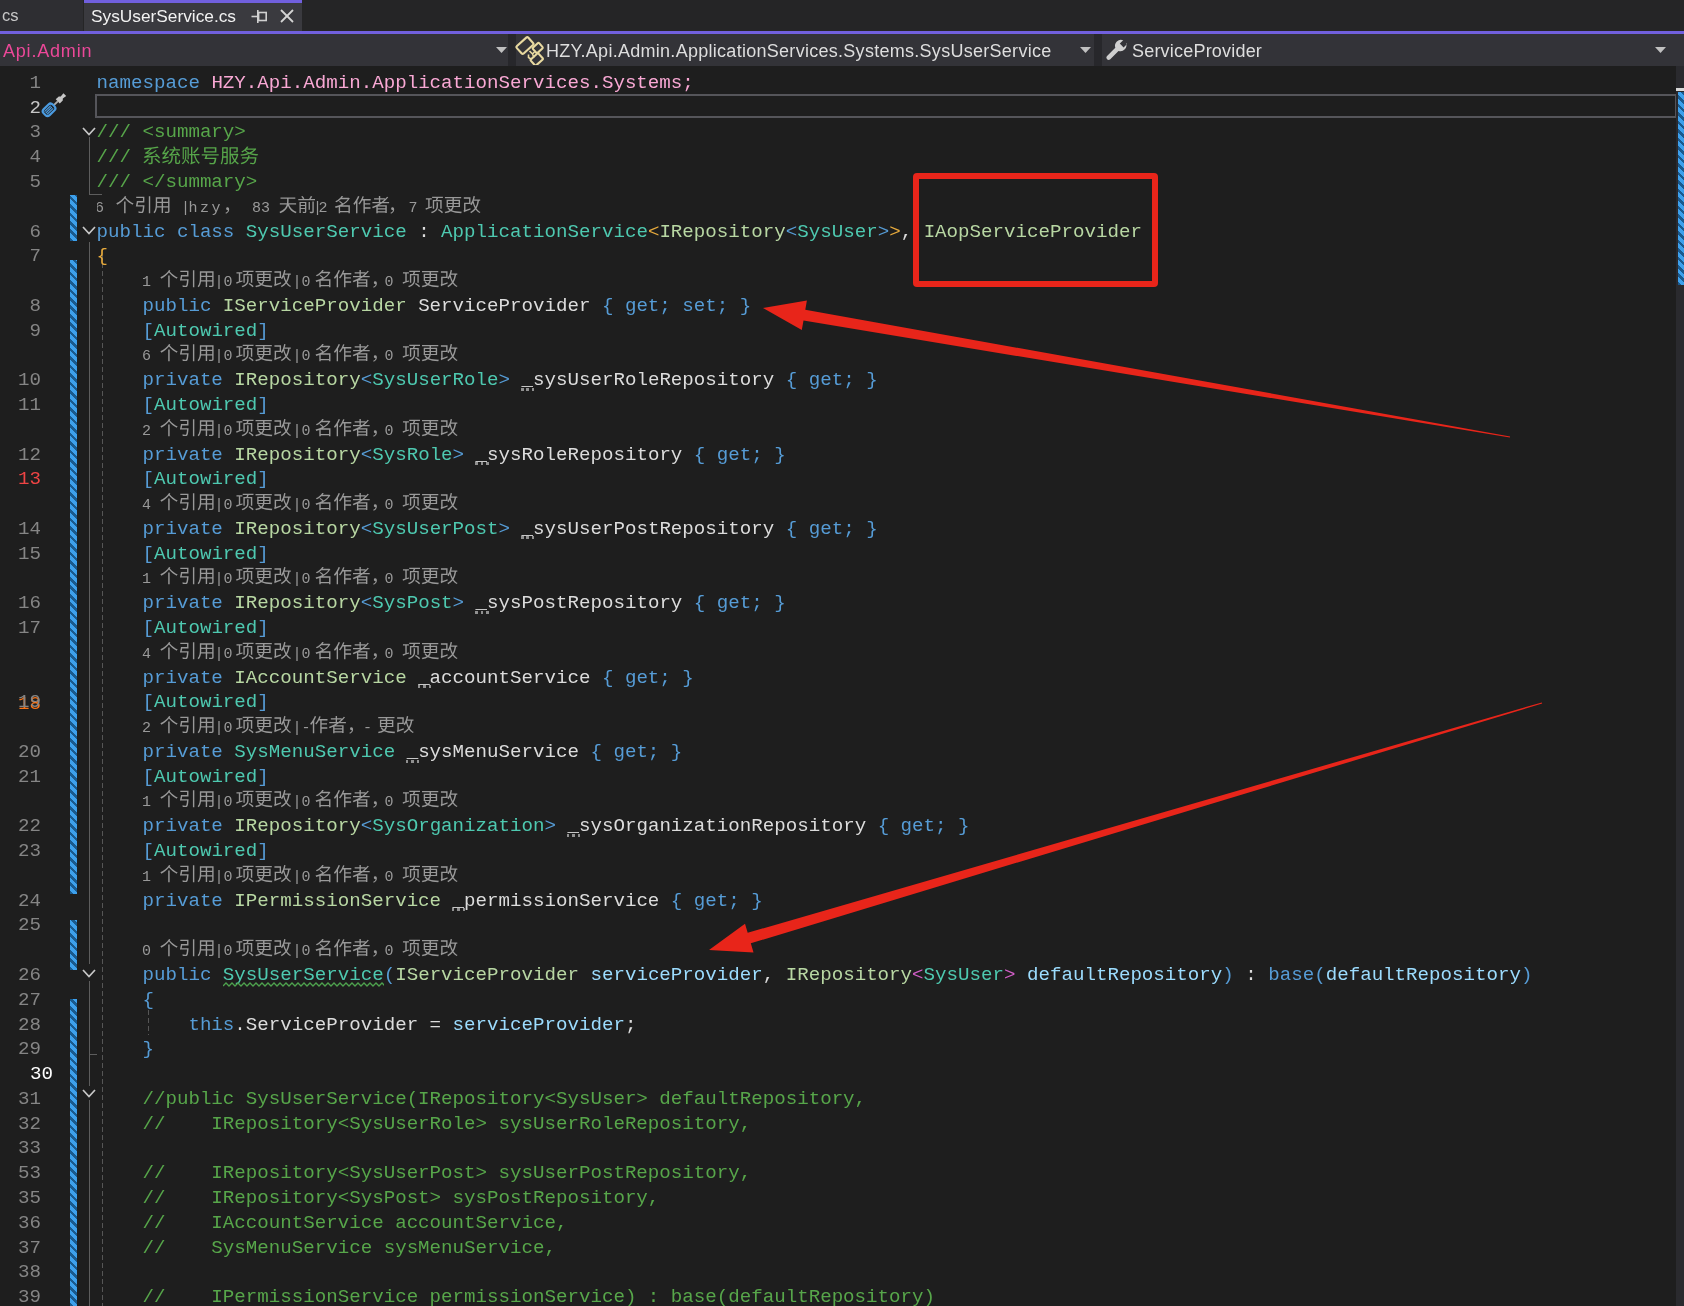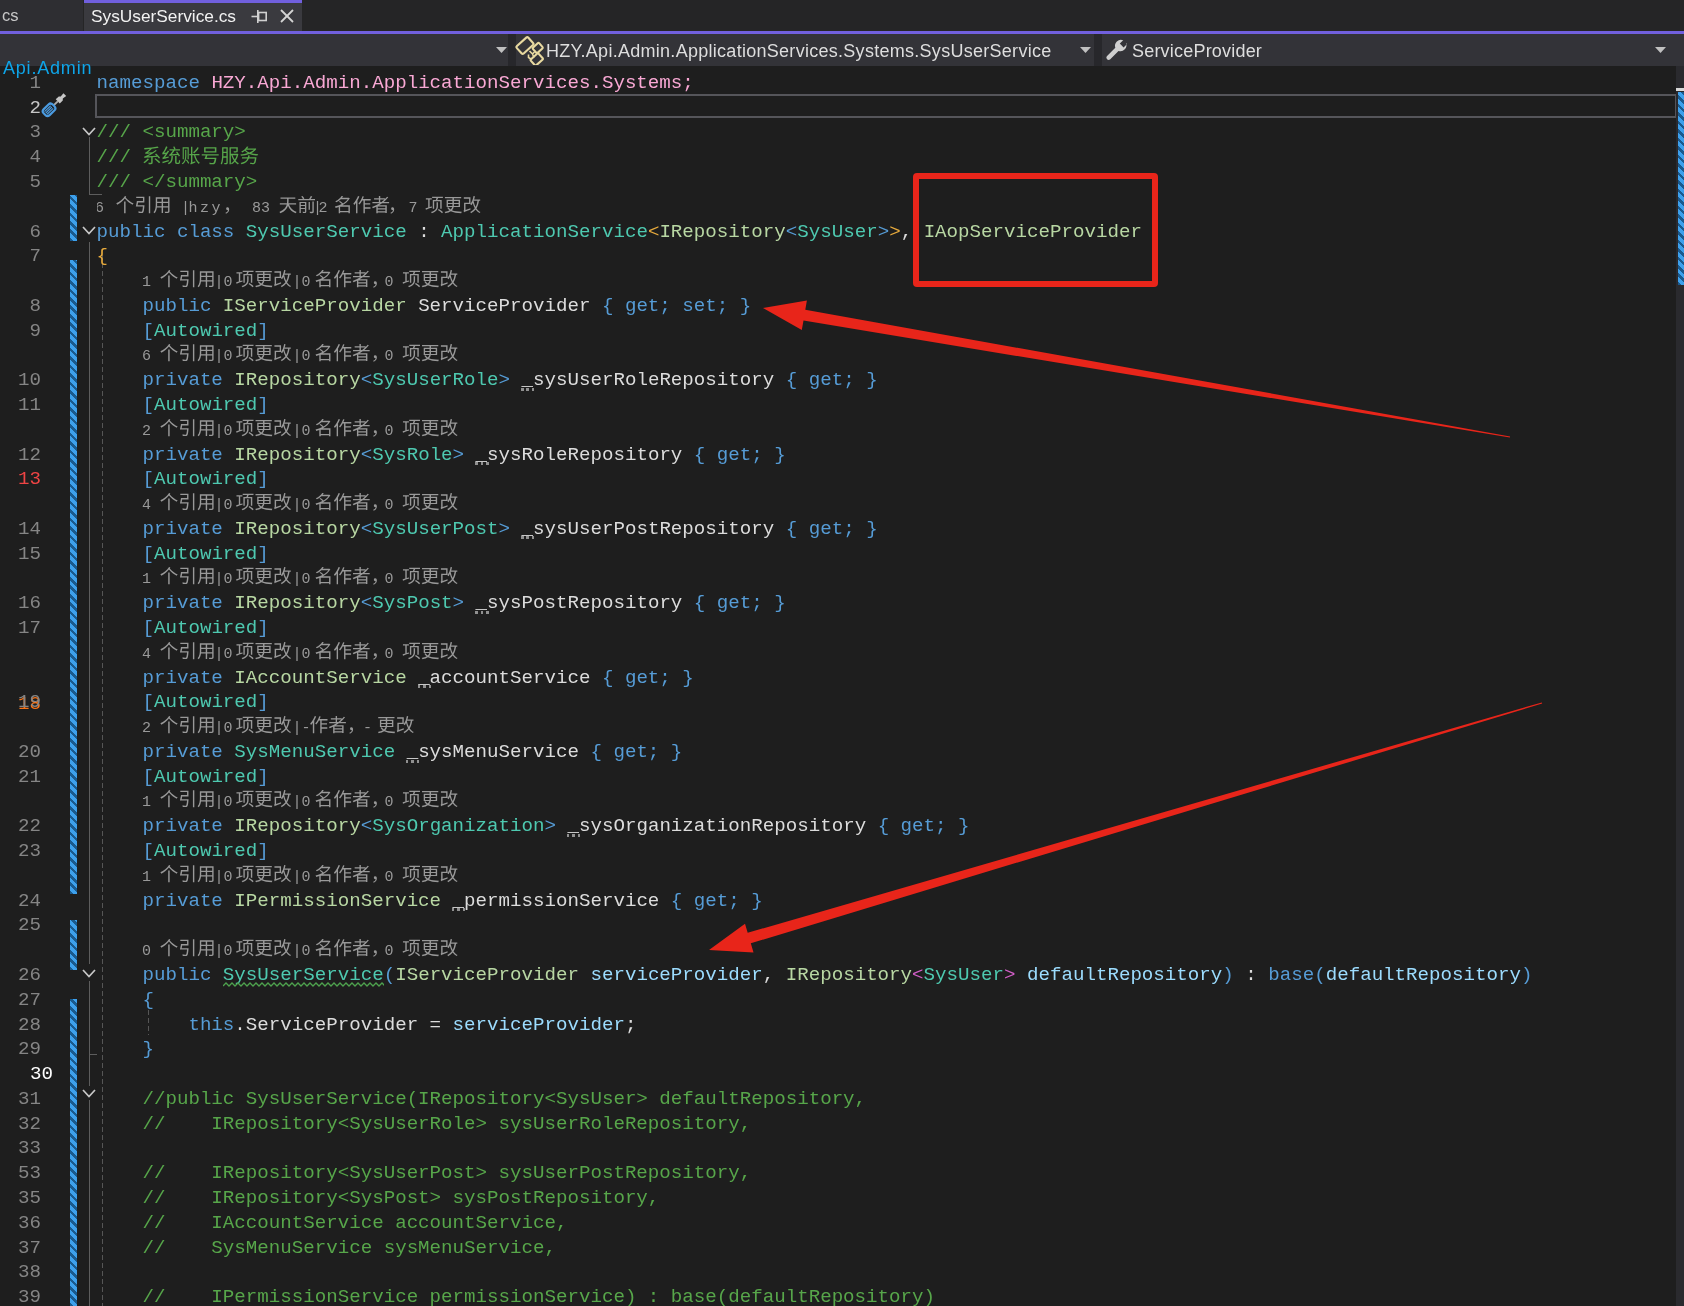--- a/index.html
+++ b/index.html
@@ -47,21 +47,21 @@
 <g stroke="#D4D4D4" stroke-width="1.8" fill="none">
       <line x1="2" y1="2" x2="14" y2="14"></line>
       <line x1="14" y1="2" x2="2" y2="14"></line>
     </g>
   </svg>
 <div class="abs" style="left:0;top:31px;width:1684px;height:3px;background:#7160DE"></div>
 <div class="abs" style="left:0;top:34px;width:1684px;height:32px;background:#27272B"></div>
 <div class="abs" style="left:0;top:34px;width:508px;height:32px;background:#333338"></div>
 <div class="abs" style="left:516px;top:34px;width:578px;height:32px;background:#333338"></div>
 <div class="abs" style="left:1102px;top:34px;width:582px;height:32px;background:#333338"></div>
-<div class="abs ui" style="left:3px;top:58px;font-size:18px;letter-spacing:0.8px;color:#0ea5e9">Api.Admin</div>
+<div class="abs ui" style="left:3px;top:41px;font-size:18px;letter-spacing:0.8px;color:#ec4899">Api.Admin</div>
 <div class="abs ui" style="left:546px;top:41px;font-size:18px;letter-spacing:0.28px;color:#DEDEDE">HZY.Api.Admin.ApplicationServices.Systems.SysUserService</div>
 <div class="abs ui" style="left:1132px;top:41px;font-size:18px;letter-spacing:0.2px;color:#DEDEDE">ServiceProvider</div>
 <svg class="abs" style="left:496px;top:47px" width="11" height="6" viewBox="0 0 11 6">
     <path d="M0 0 H11 L5.5 6 Z" fill="#C0C0C0"></path>
   </svg>
 <svg class="abs" style="left:1080px;top:47px" width="11" height="6" viewBox="0 0 11 6">
     <path d="M0 0 H11 L5.5 6 Z" fill="#C0C0C0"></path>
   </svg>
 <svg class="abs" style="left:1655px;top:47px" width="11" height="6" viewBox="0 0 11 6">
     <path d="M0 0 H11 L5.5 6 Z" fill="#C0C0C0"></path>

